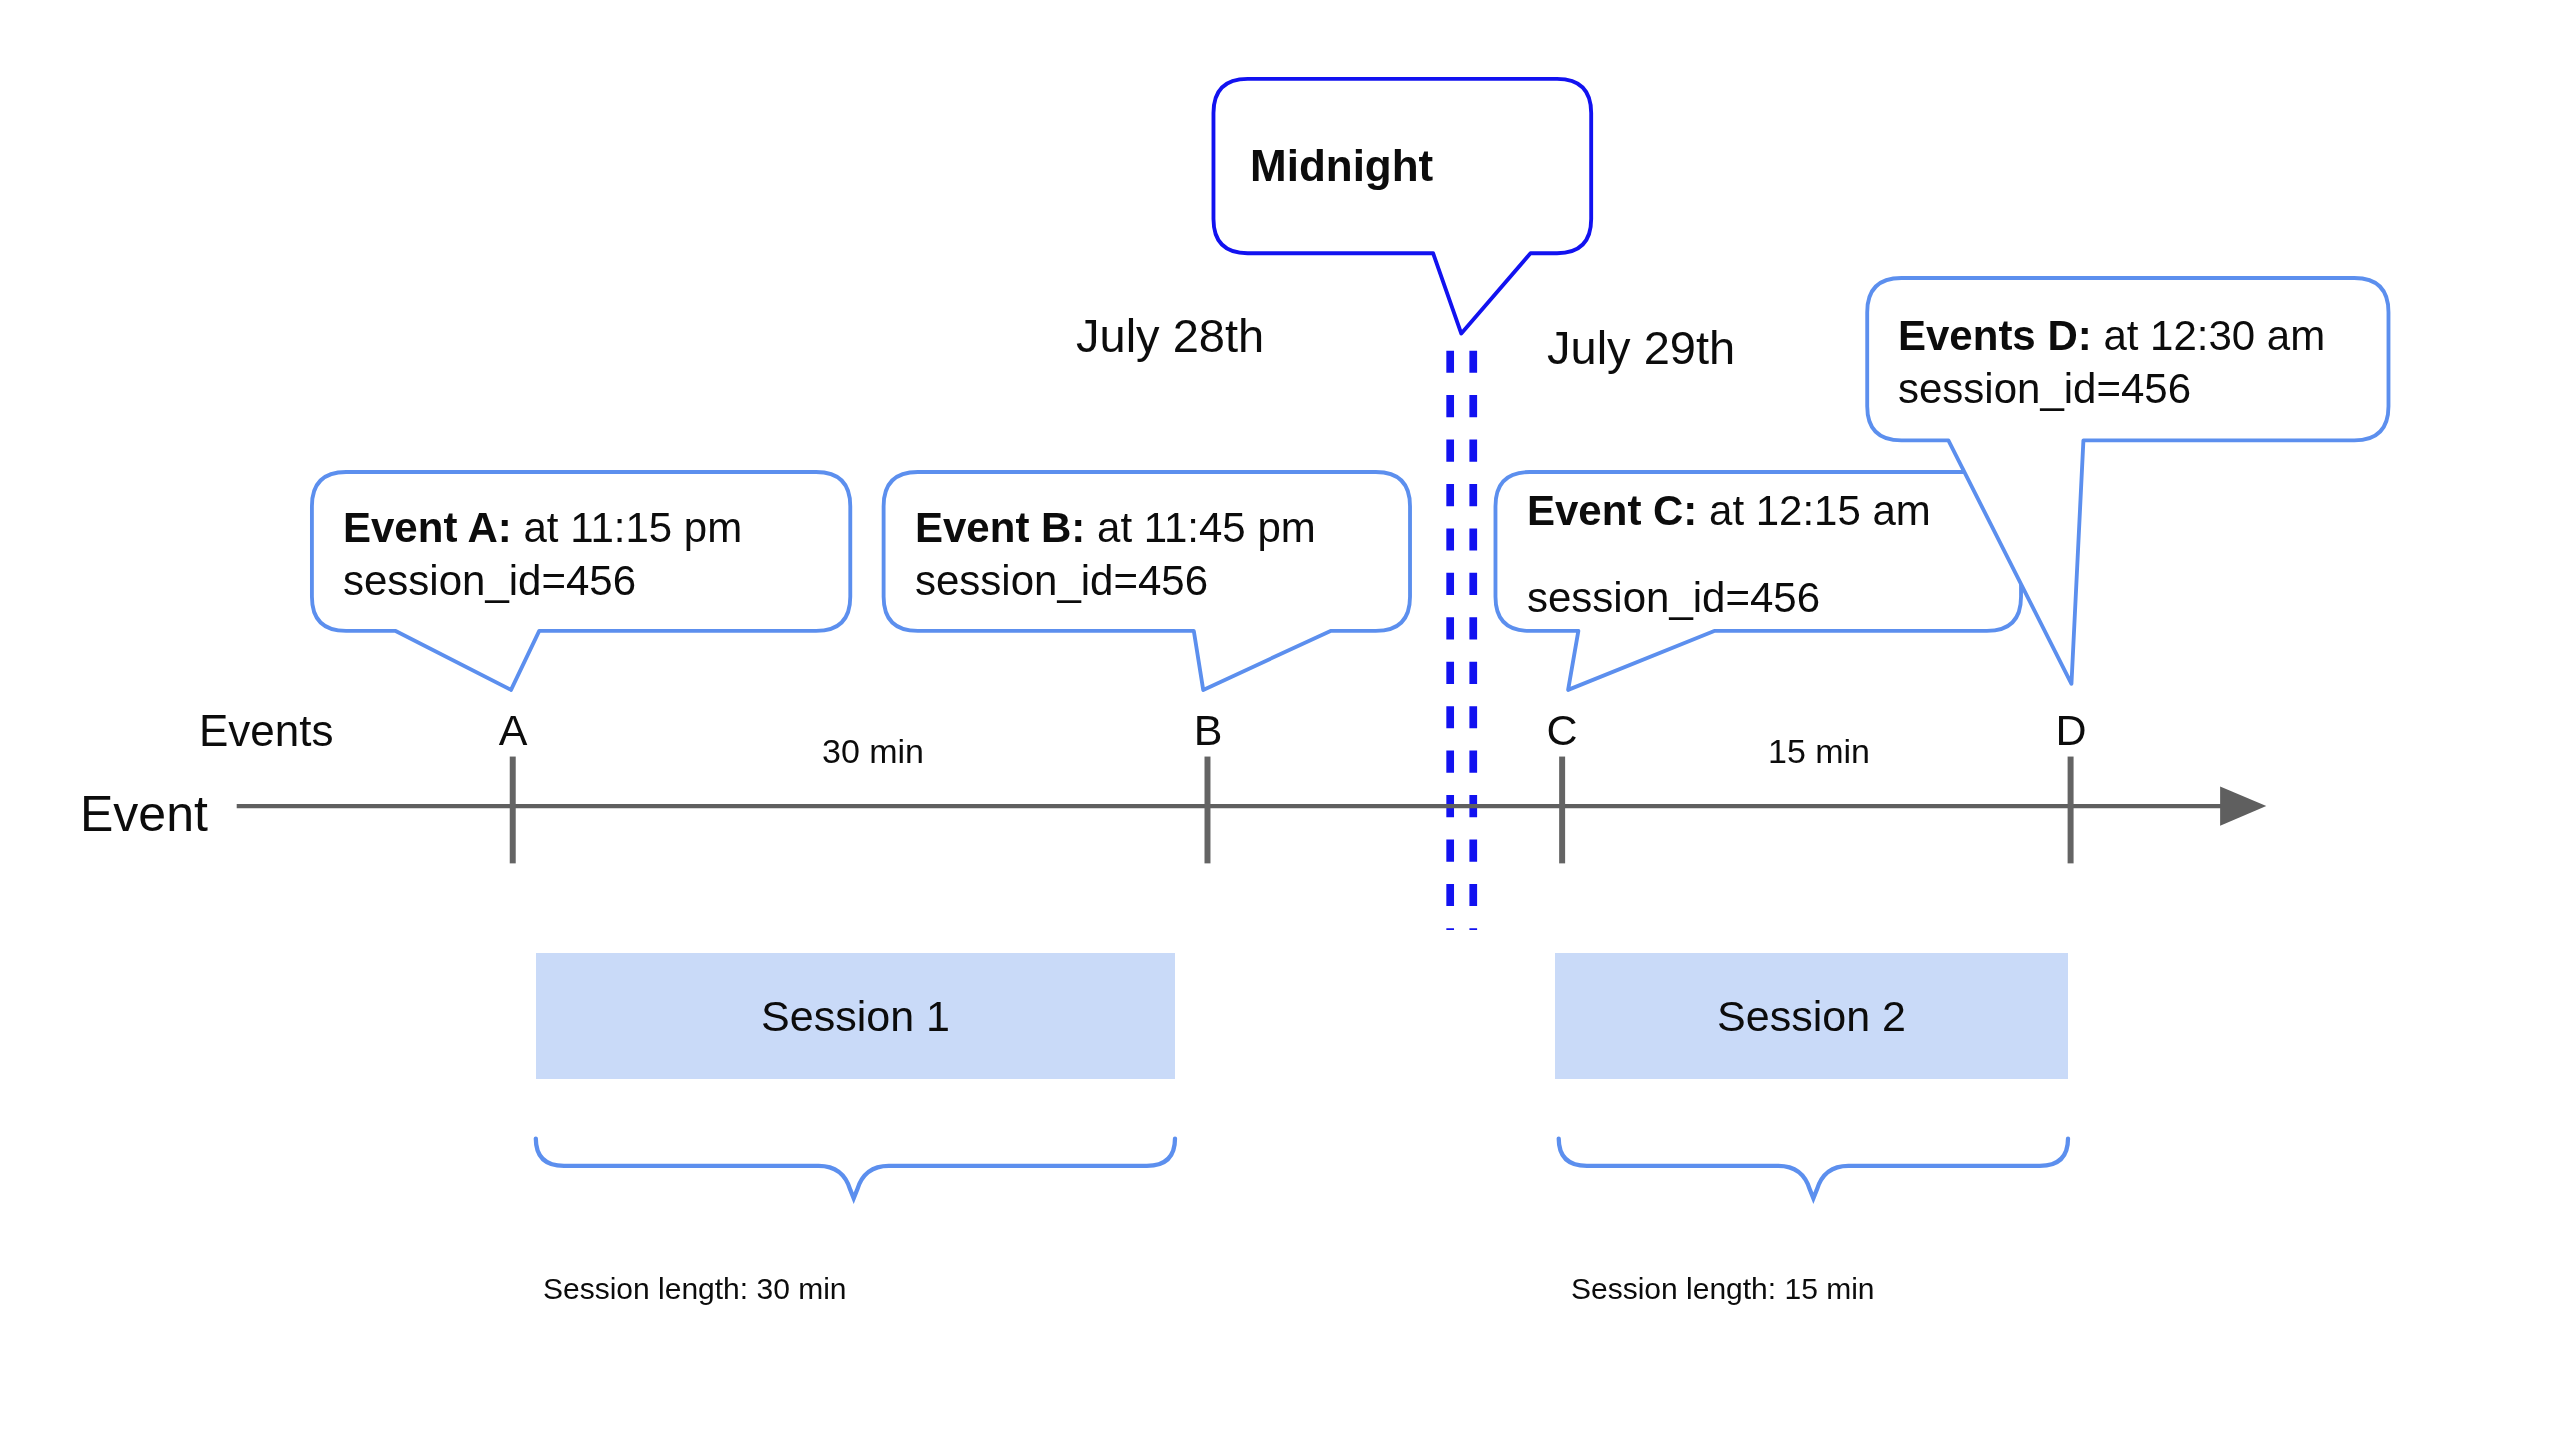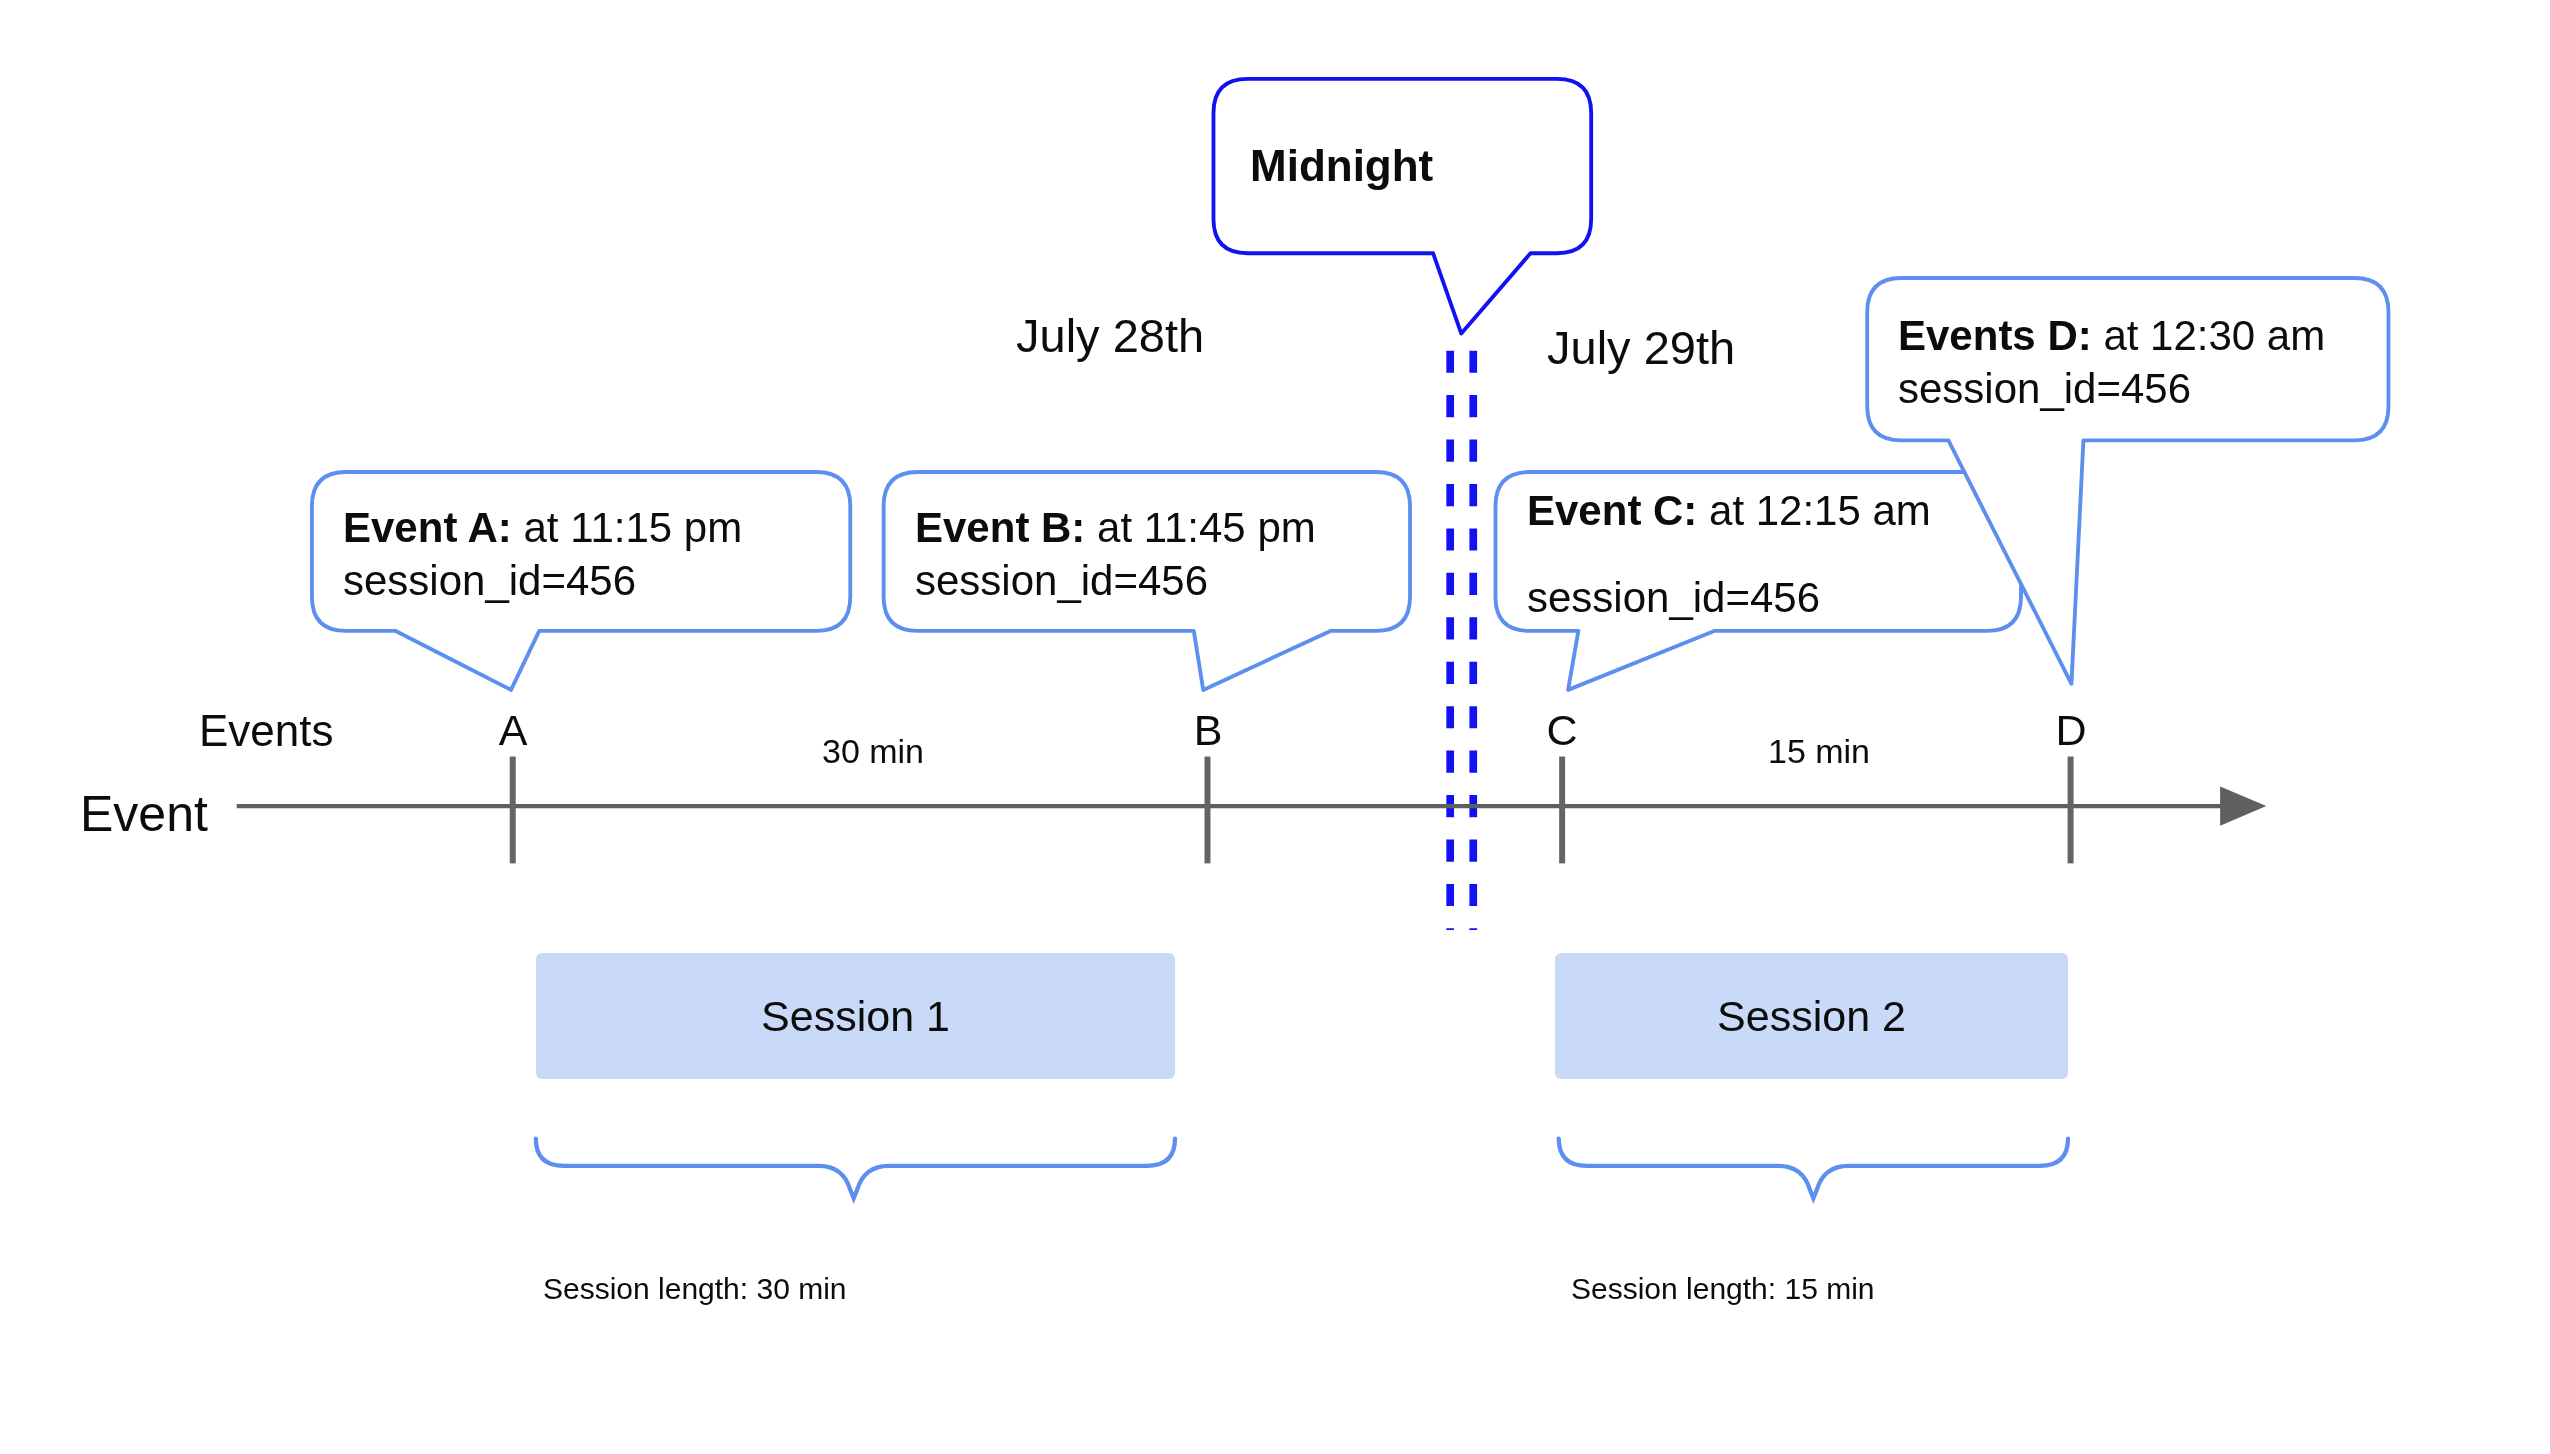--- a/index.html
+++ b/index.html
@@ -31,21 +31,20 @@
     display:flex;align-items:center;font-weight:bold;font-size:44px;padding-left:36px;box-sizing:border-box;
   }
   .date-label{font-size:47px;}
   .events-label{font-size:44px;}
   .marker{font-size:43px;transform:translateX(-50%);}
   .interval-label{font-size:34px;transform:translateX(-50%);}
   .user-label{font-size:50px;}
   .session-box{
     background:var(--session-fill);display:flex;align-items:center;justify-content:center;
     font-size:43px;
-    border-radius:6px;
   }
   .session-length{font-size:30px;text-align:center;}
 </style>
 </head>
 <body>
 
 <div class="canvas">
 
   <svg class="layer" width="2550" height="1455" viewBox="0 0 2984 1702">
 
@@ -71,21 +70,21 @@
     <path class="bubble-outline" d="M 1074 552 H 1610 Q 1650 552 1650 592 V 698 Q 1650 738 1610 738 H 1557 L 1408 807 L 1397 738 H 1074 Q 1034 738 1034 698 V 592 Q 1034 552 1074 552 Z"></path>
     <path class="bubble-outline" d="M 1790 552 H 2325 Q 2365 552 2365 592 V 698 Q 2365 738 2325 738 H 2006 L 1835 807 L 1847 738 H 1790 Q 1750 738 1750 698 V 592 Q 1750 552 1790 552 Z"></path>
     <path class="bubble-outline" d="M 2225 325 H 2755 Q 2795 325 2795 365 V 475 Q 2795 515 2755 515 H 2438 L 2424 800 L 2280 515 H 2225 Q 2185 515 2185 475 V 365 Q 2185 325 2225 325 Z"></path>
 
     <path class="brace" d="M 627 1332 C 627 1352 637 1364 660 1364 L 958 1364 C 976 1364 989 1372 995 1392 L 999 1402 L 1003 1392 C 1009 1372 1022 1364 1040 1364 L 1342 1364 C 1365 1364 1375 1352 1375 1332"></path>
     <path class="brace" d="M 1824 1332 C 1824 1352 1834 1364 1857 1364 L 2081 1364 C 2099 1364 2112 1372 2118 1392 L 2122 1402 L 2126 1392 C 2132 1372 2145 1364 2163 1364 L 2387 1364 C 2410 1364 2420 1352 2420 1332"></path>
   </svg>
 
   <div class="abs midnight-text" style="left:1214px;top:79px;width:378px;height:174px;">Midnight</div>
 
-  <div class="abs date-label" style="left:1016px;top:308px;">July 28th</div>
+  <div class="abs date-label" style="left:1076px;top:308px;">July 28th</div>
   <div class="abs date-label" style="left:1547px;top:320px;">July 29th</div>
 
   <div class="abs callout-text" style="left:312px;top:472px;width:538px;height:159px;">
     <div><b>Event A:</b><span> at 11:15 pm</span></div>
     <div>session_id=456</div>
   </div>
   <div class="abs callout-text" style="left:884px;top:472px;width:526px;height:159px;">
     <div><b>Event B:</b><span> at 11:45 pm</span></div>
     <div>session_id=456</div>
   </div>

